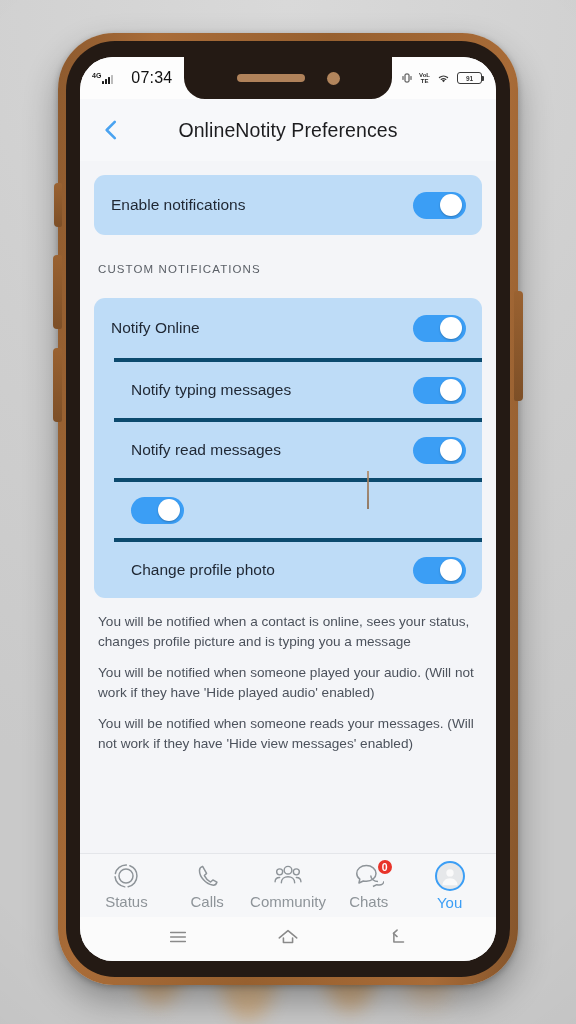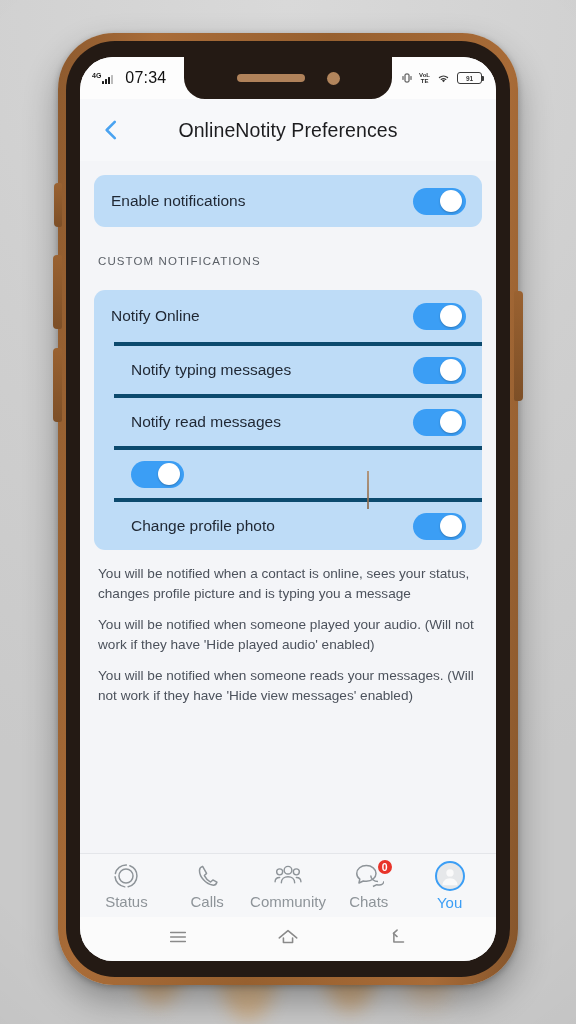--- a/index.html
+++ b/index.html
@@ -73,21 +73,21 @@
   }
   .speaker { width:68px; height:8px; border-radius:5px; background:#b0825a; }
   .camera  { width:13px; height:13px; border-radius:50%; background:#b2855c; }
 
   
   .statusbar {
     height:42px; flex:0 0 42px; background:#fdfdfd;
     display:flex; align-items:center; justify-content:space-between;
     padding:0 14px 0 12px; position:relative; z-index:5;
   }
-  .sb-left { display:flex; align-items:center; gap:12px; }
+  .sb-left { display:flex; align-items:center; gap:18px; }
   .net-grp { display:flex; align-items:flex-end; gap:1px; }
   .g4 { font-size:7px; font-weight:700; color:#1c1c1c; line-height:1; margin-bottom:5px;}
   .bars { display:flex; align-items:flex-end; gap:1px; height:9px; }
   .bars i { width:2px; background:#1c1c1c; display:block; border-radius:.5px; }
   .bars i:nth-child(1){ height:3px; }
   .bars i:nth-child(2){ height:5px; }
   .bars i:nth-child(3){ height:7px; }
   .bars i:nth-child(4){ height:9px; background:#bdbdbd; }
   .clock { font-size:16px; color:#111; letter-spacing:.2px; }
   .sb-right { display:flex; align-items:center; gap:6px; }
@@ -117,21 +117,21 @@
   
   .content { flex:1 1 auto; background:#f4f5f8; padding:0 0 0 0; overflow:hidden; position:relative; }
 
   .pref-card {
     margin:14px 14px 0 14px;
     background:#bedcf7;
     border-radius:11px;
     overflow:hidden;
   }
   .pref-row {
-    height:52px; display:flex; align-items:center; justify-content:space-between;
+    height:60px; display:flex; align-items:center; justify-content:space-between;
     padding:0 16px 0 17px; cursor:pointer;
   }
   .pref-row + .pref-row { border-top:4px solid #0c4a6e;margin-left:20px; }
   .pref-label { font-size:15.5px; color:#1f2733; }
 
   .section-head {
     font-size:11.5px; letter-spacing:1.1px; color:#5a5f66;
     padding:28px 0 9px 18px;
   }
 

